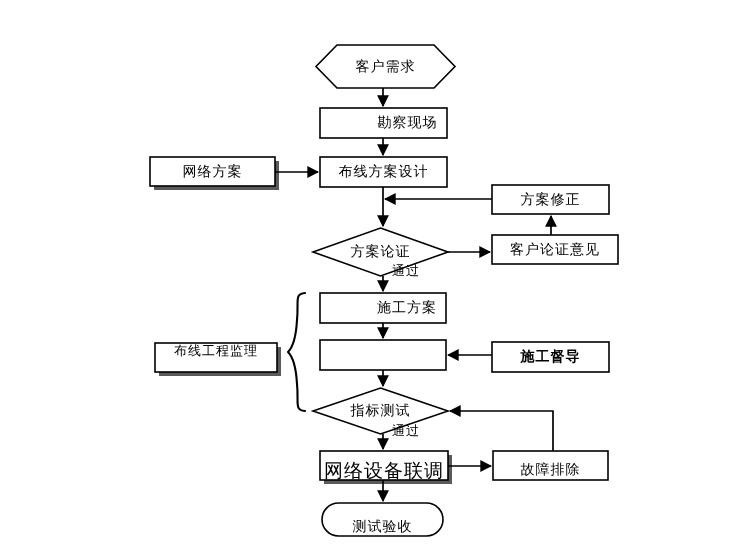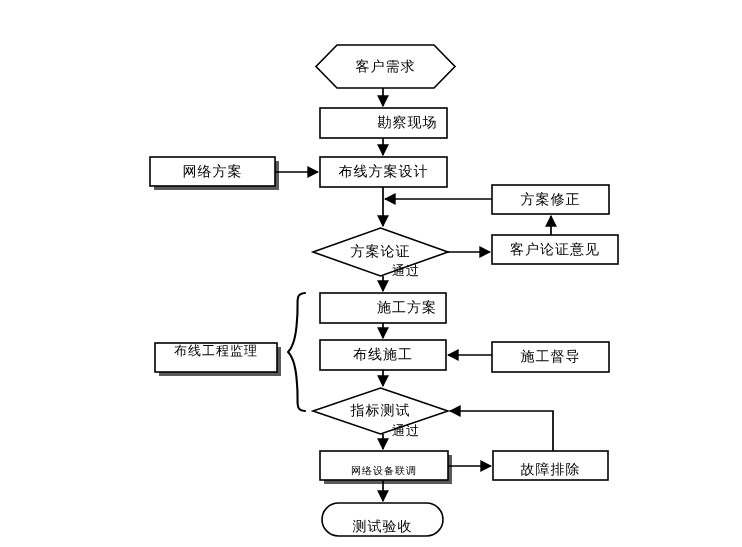--- a/index.html
+++ b/index.html
@@ -132,27 +132,26 @@
   <div class="node-label" style="left:492px; top:185px; width:117px; height:29px;">方案修正</div>
 
   <div class="node-label" style="left:313px; top:228px; width:135px; height:48px;">方案论证</div>
 
   <div class="node-label" style="left:492px; top:235px; width:126px; height:29px;">客户论证意见</div>
 
   <div class="node-label" style="left:320px; top:293px; width:126px; height:30px;margin-left:24px;">施工方案</div>
 
   <div class="node-label" style="left:155px; top:343px; width:122px; height:16px; font-size:13px;">布线工程监理</div>
 
-  <div class="node-label" style="left:320px; top:340px; width:126px; height:30px;">布线施工</div>
 
-  <div class="node-label" style="left:492px; top:342px; width:117px; height:30px;">施工督导</div>
+  <div class="node-label" style="left:492px; top:342px; width:117px; height:30px;font-weight:bold;">施工督导</div>
 
   <div class="node-label" style="left:313px; top:388px; width:135px; height:46px;">指标测试</div>
 
-  <div class="node-label" style="left:320px; top:451px; width:128px; height:40px; font-size:10px;">网络设备联调</div>
+  <div class="node-label" style="left:320px; top:451px; width:128px; height:40px; font-size:19px;">网络设备联调</div>
 
   <div class="node-label" style="left:493px; top:451px; width:115px; height:38px;">故障排除</div>
 
   <div class="node-label" style="left:322px; top:503px; width:121px; height:47px;">测试验收</div>
 
   <div class="edge-label" style="left:392px; top:262px;">通过</div>
 
   <div class="edge-label" style="left:392px; top:422px;">通过</div>
 
 </div>

